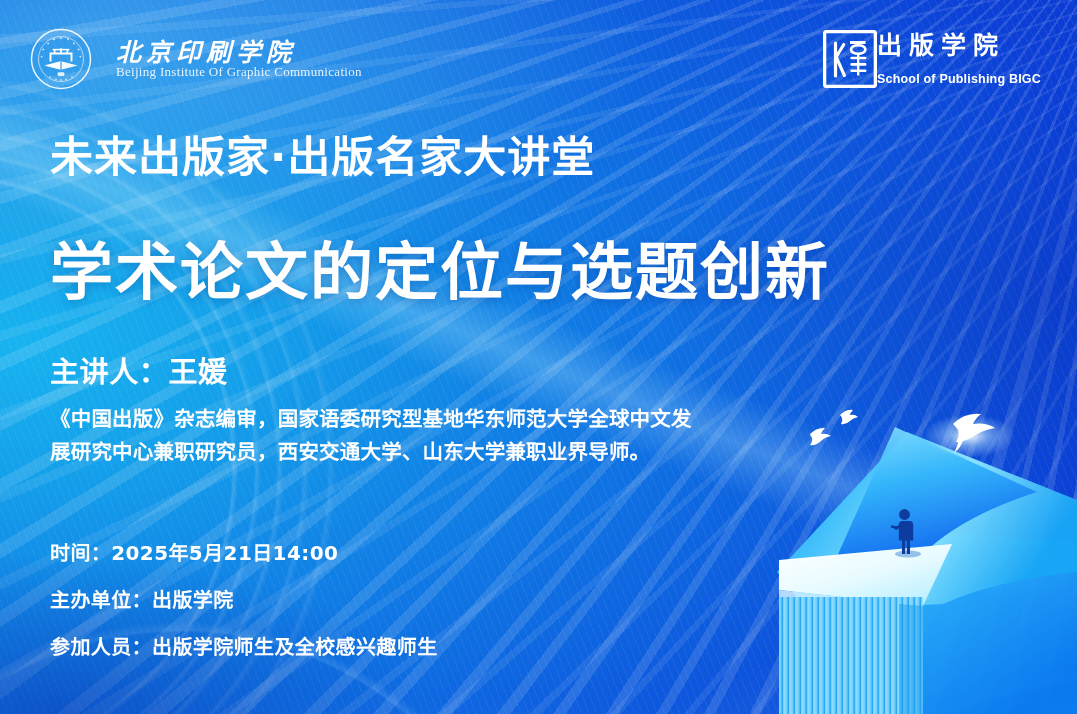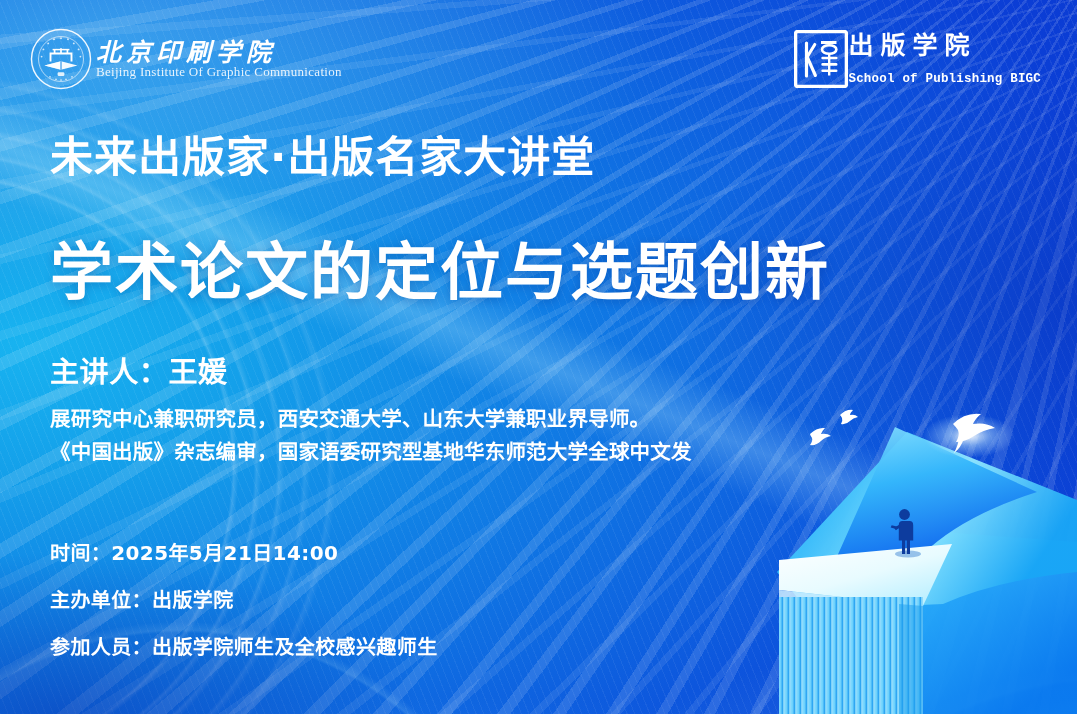--- a/index.html
+++ b/index.html
@@ -71,21 +71,21 @@
   }
   
   .bg-darken{
     background:
       radial-gradient(ellipse 520px 230px at 60px 714px, rgba(8,40,165,.42), rgba(8,40,165,0) 70%),
       radial-gradient(ellipse 560px 300px at 1077px 300px, rgba(8,36,170,.30), rgba(8,36,170,0) 72%);
   }
 
   
   .header{position:absolute;top:0;left:0;right:0;height:110px;}
-  .logo-left{position:absolute;left:30px;top:28px;display:flex;align-items:center;gap:4px;}
+  .logo-left{position:absolute;left:30px;top:28px;display:flex;align-items:center;gap:24px;}
   .seal{width:62px;height:62px;flex:none;}
   .logo-left-text{display:flex;flex-direction:column;line-height:1;}
   .logo-cn{
     font-family:"DejaVu Serif","Liberation Serif",serif;
     font-weight:700;font-size:25px;color:#ffffff;letter-spacing:5px;
     font-style:italic;white-space:nowrap;
   }
   .logo-en{
     font-family:"Liberation Serif","DejaVu Serif",serif;
     font-size:13px;color:rgba(255,255,255,.88);letter-spacing:.3px;
@@ -93,21 +93,21 @@
   }
 
   .logo-right{position:absolute;right:36px;top:30px;display:flex;align-items:center;gap:0;}
   .stamp{width:54px;height:58px;flex:none;}
   .logo-right-text{display:flex;flex-direction:column;align-items:flex-start;line-height:1;}
   .pub-cn{
     font-family:"DejaVu Sans","Liberation Sans",sans-serif;
     font-weight:700;font-size:25px;color:#fff;letter-spacing:7px;white-space:nowrap;
   }
   .pub-en{
-    font-family:Liberation Mono, monospace;
+    font-family:Liberation Sans, sans-serif;
     font-weight:700;font-size:12.5px;color:#fff;letter-spacing:.2px;
     margin-top:15px;white-space:nowrap;
   }
 
   
   .content{position:absolute;left:50px;top:132px;right:0;}
   .kicker{
     font-family:"DejaVu Sans","Liberation Sans",sans-serif;
     font-weight:700;font-size:43px;color:#ffffff;letter-spacing:1px;
     line-height:1.2;white-space:nowrap;
@@ -219,22 +219,22 @@
         <span class="pub-en">School of Publishing BIGC</span>
       </span>
     </div>
   </div>
 
   <div class="content">
     <div class="kicker">未来出版家·出版名家大讲堂</div>
     <div class="title">学术论文的定位与选题创新</div>
     <div class="speaker">主讲人：王媛</div>
     <div class="bio">
+      <div class="bio-line">《中国出版》杂志编审，国家语委研究型基地华东师范大学全球中文发</div>
       <div class="bio-line">展研究中心兼职研究员，西安交通大学、山东大学兼职业界导师。</div>
-      <div class="bio-line">《中国出版》杂志编审，国家语委研究型基地华东师范大学全球中文发</div>
     </div>
   </div>
 
   <div class="details">
     <div class="detail-line">时间：2025年5月21日14:00</div>
     <div class="detail-line">主办单位：出版学院</div>
     <div class="detail-line">参加人员：出版学院师生及全校感兴趣师生</div>
   </div>
 
   <div class="art">

